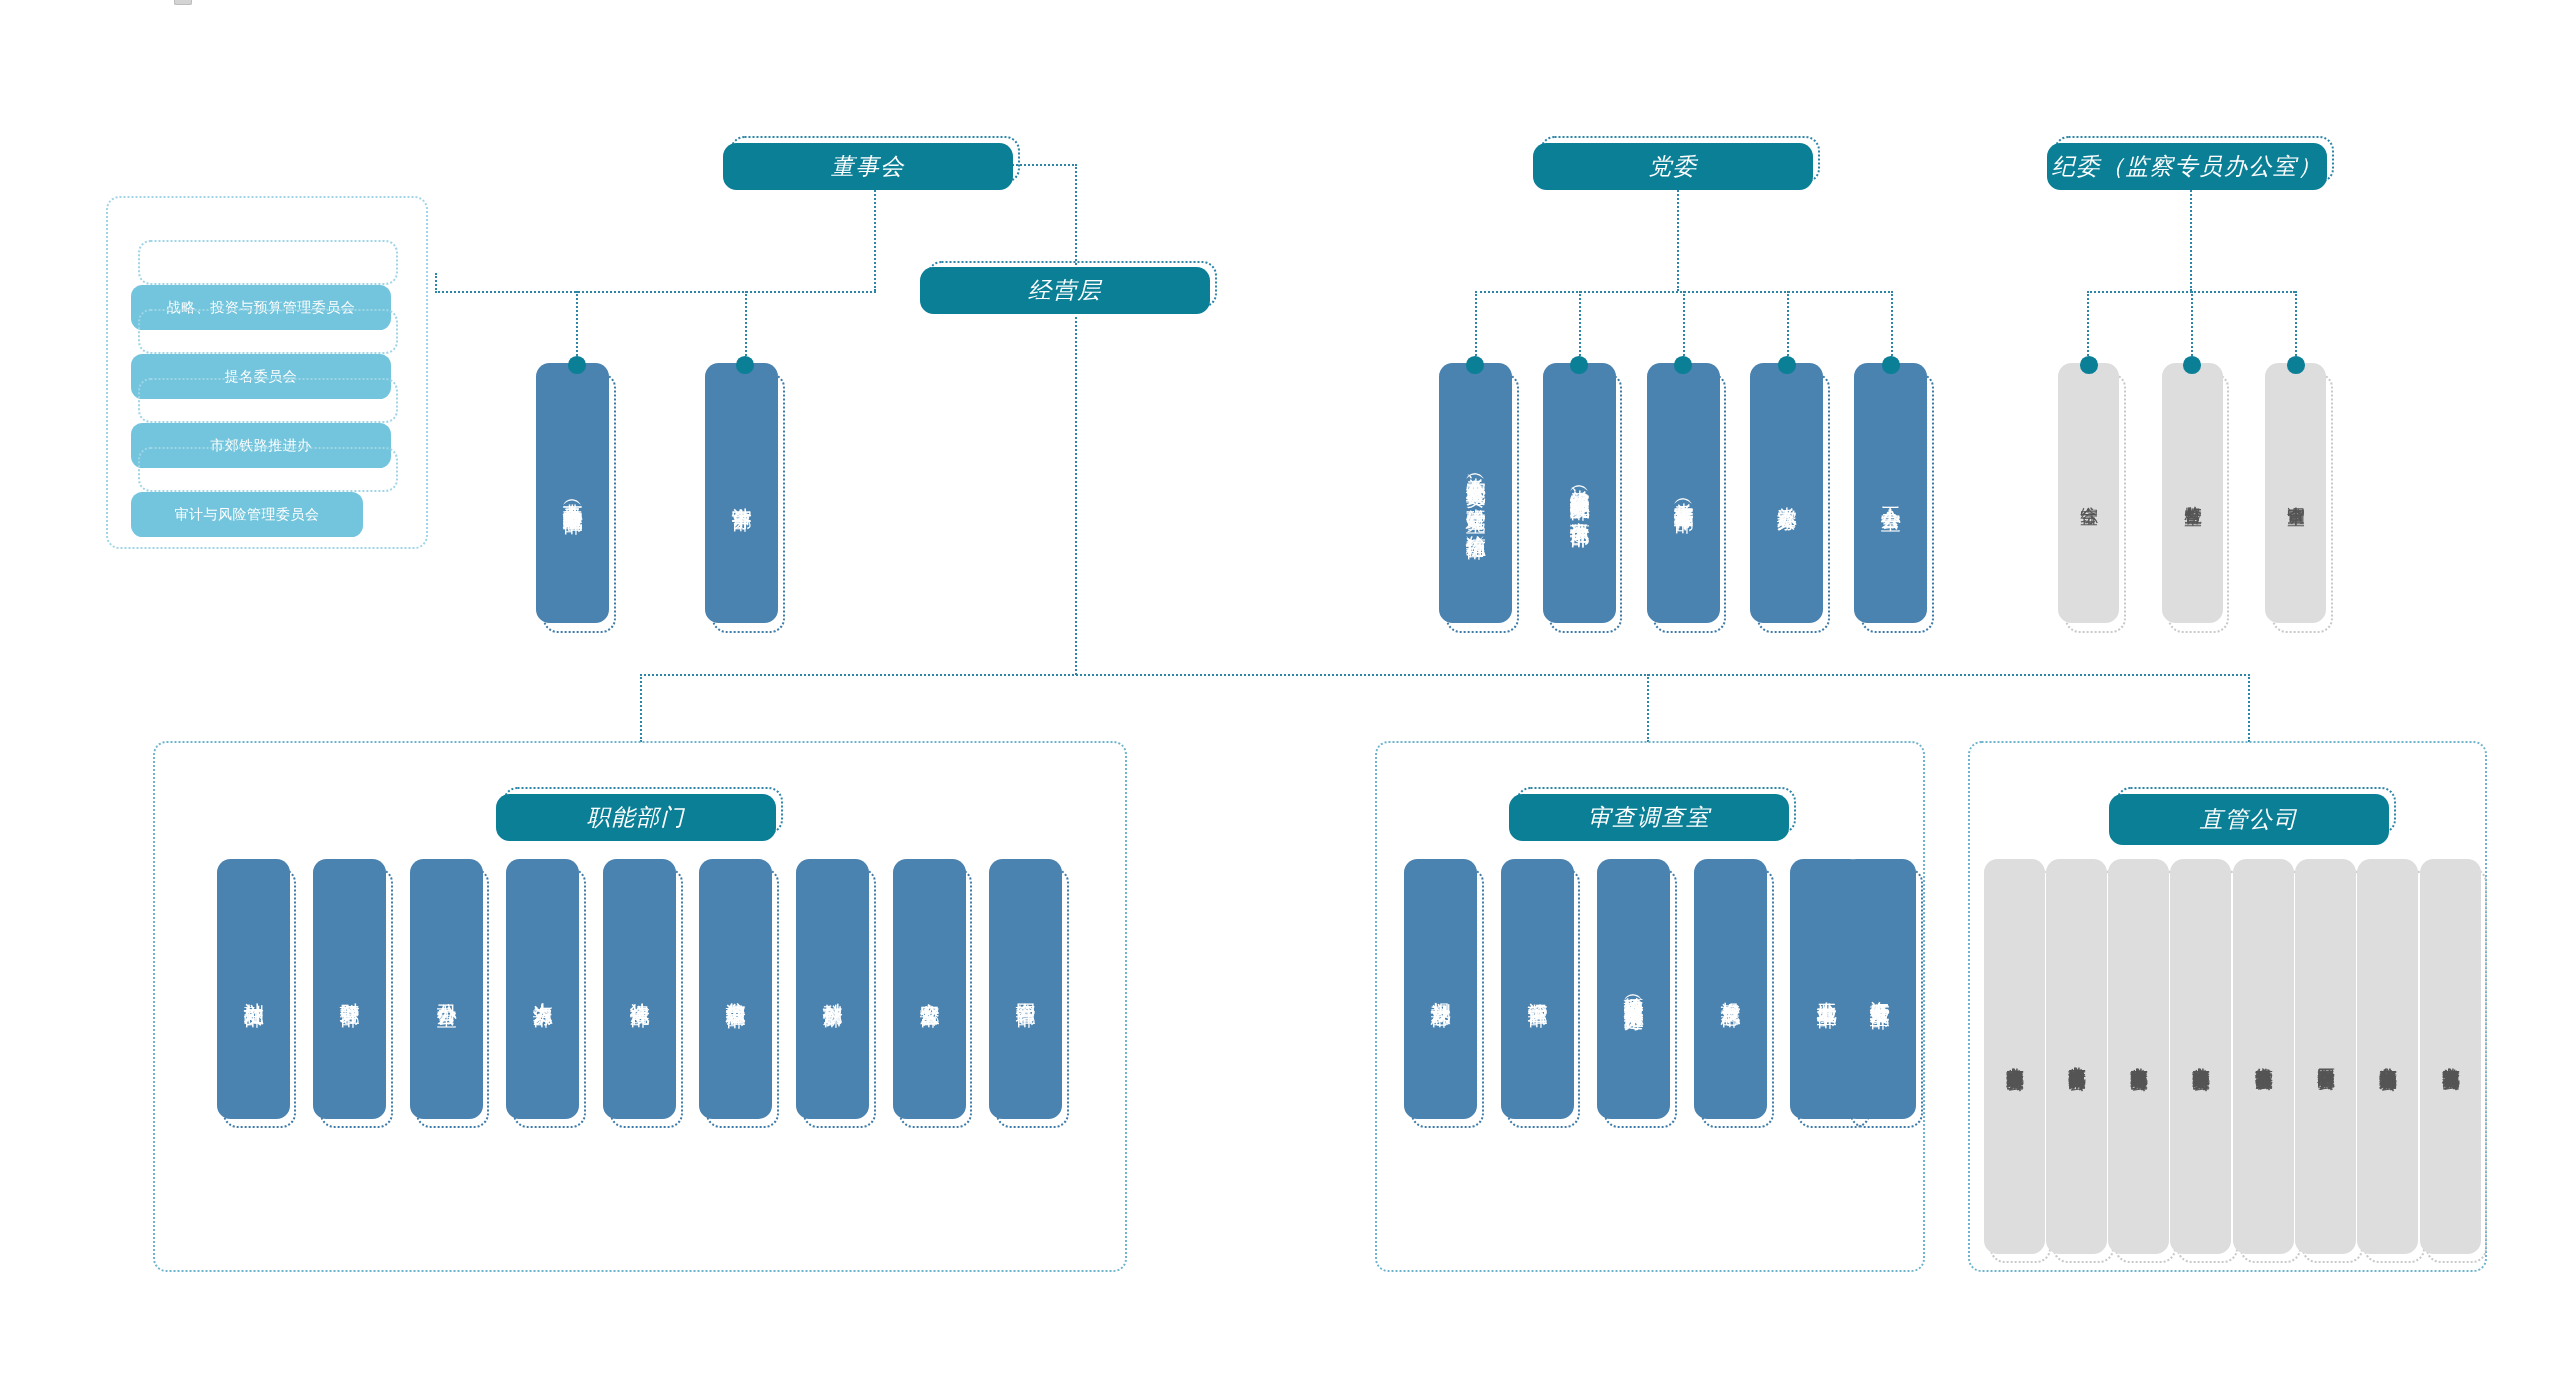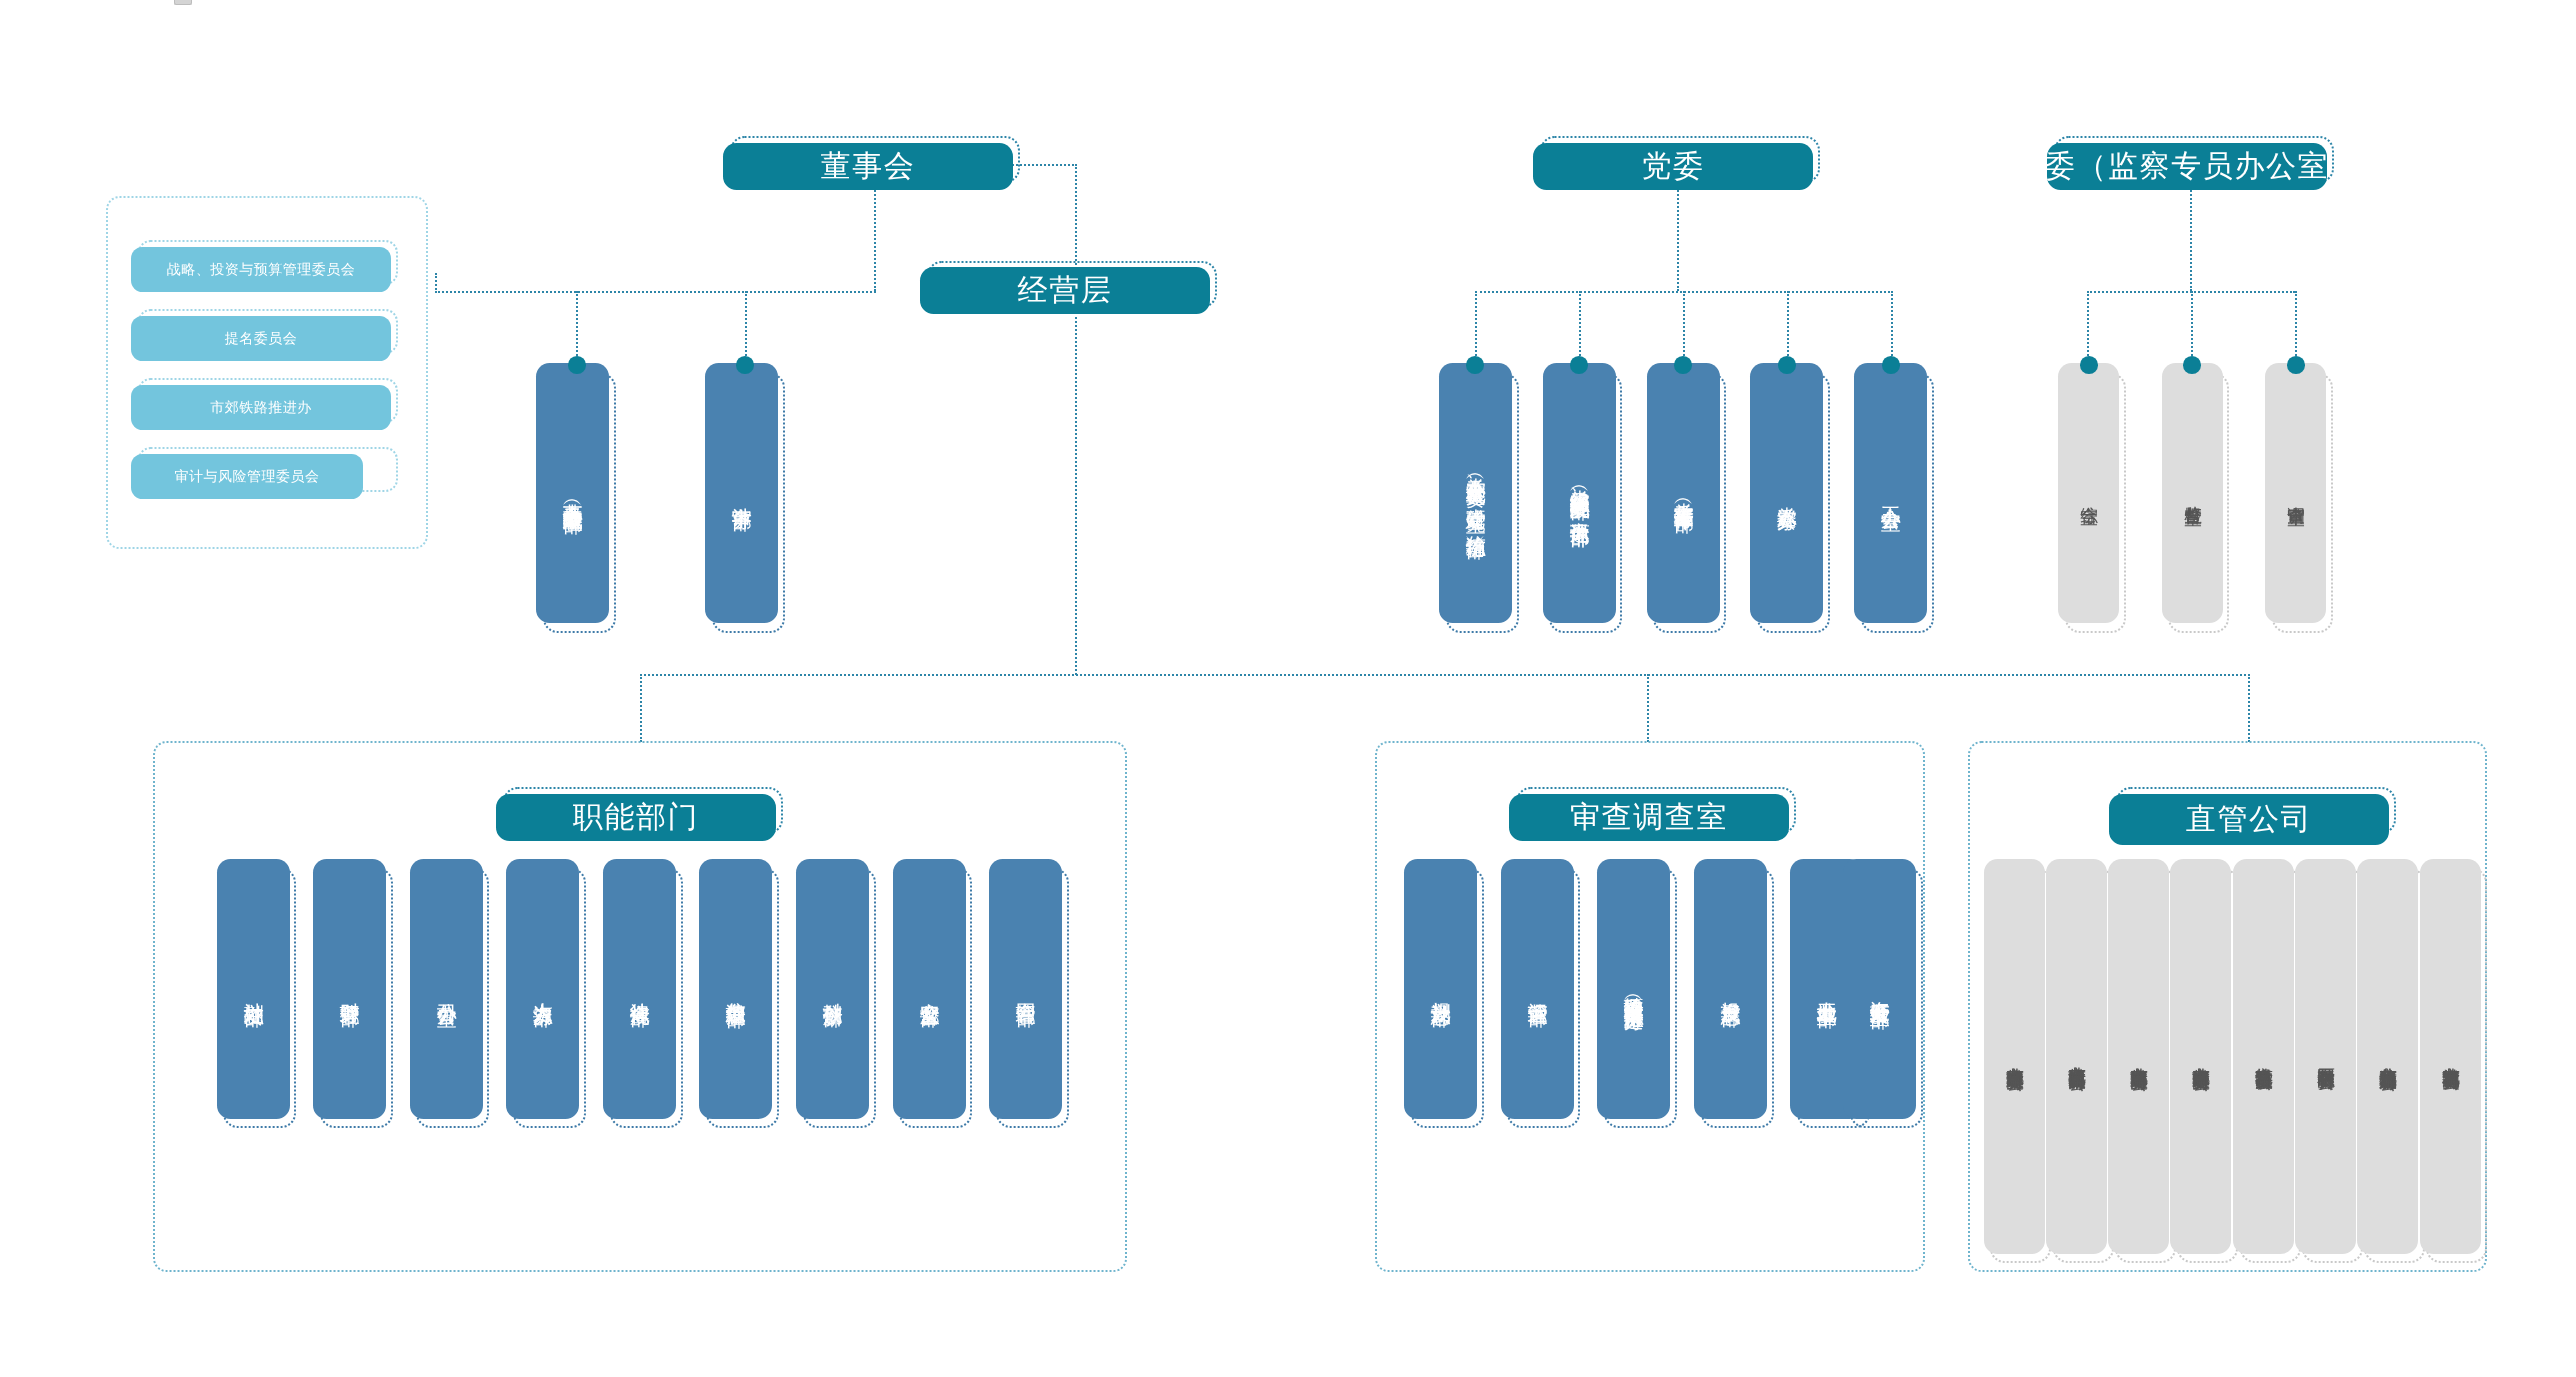--- a/index.html
+++ b/index.html
@@ -19,27 +19,27 @@
   .dot{position:absolute;width:17.7px;height:17.7px;border-radius:50%;
        background:#0b7f96;}
 
   
   .box{position:absolute;box-sizing:border-box;display:flex;
        align-items:center;justify-content:center;border-radius:11.4px;}
   .box .lbl{display:block;}
 
   
   .teal{background:#0b7f96;color:#ffffff;border-radius:13.5px;}
-  .teal .lbl{font-size:30px;letter-spacing:1.6px;white-space:nowrap;}
+  .teal .lbl{font-size:23px;letter-spacing:1.6px;white-space:nowrap;font-style:italic;}
   
   .teal-shadow{position:absolute;border:2.1px dotted #2d85a8;
                border-radius:14.5px;box-sizing:border-box;}
 
   
-  .ltblue{background:#73c5dd;color:#ffffff;border-radius:11.4px;}
+  .ltblue{background:#73c5dd;color:#ffffff;border-radius:11.4px;margin-top:38px;}
   .ltblue .lbl{font-size:14px;letter-spacing:0.5px;white-space:nowrap;}
   .lt-shadow{position:absolute;border:2.1px dotted #9fd5e6;
              border-radius:12.5px;box-sizing:border-box;}
 
   
   .vcard{background:#4a82b0;color:#ffffff;border-radius:13.5px;}
   .vcard .lbl{writing-mode:vertical-rl;text-orientation:upright;
               font-size:20px;line-height:1.18;letter-spacing:1px;
               text-align:center;max-height:92%;}
   .v-shadow{position:absolute;border:2.1px dotted #3f7ba8;

